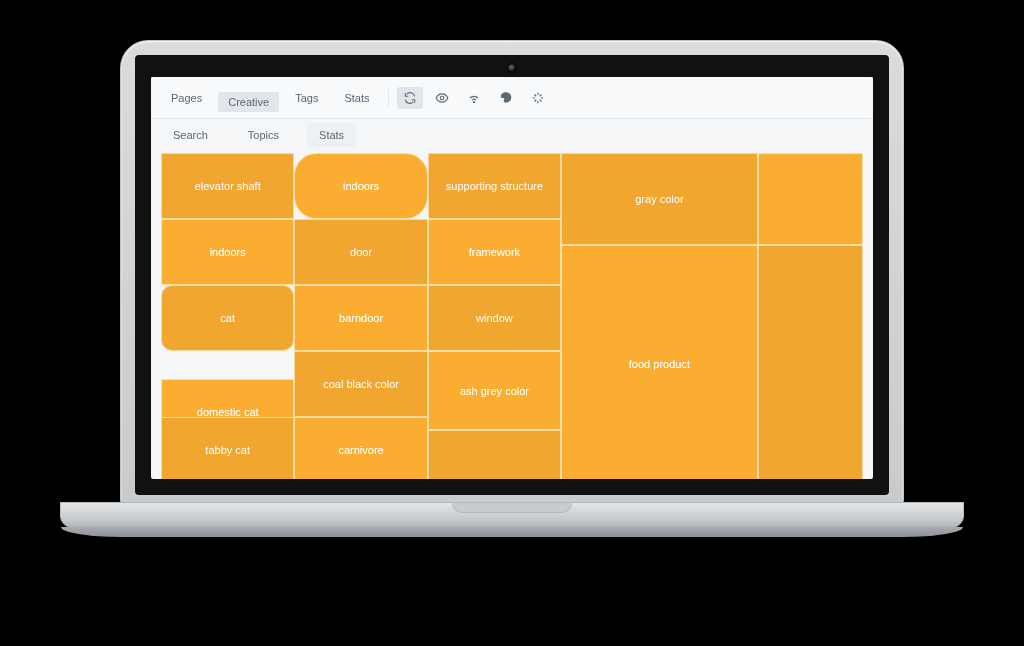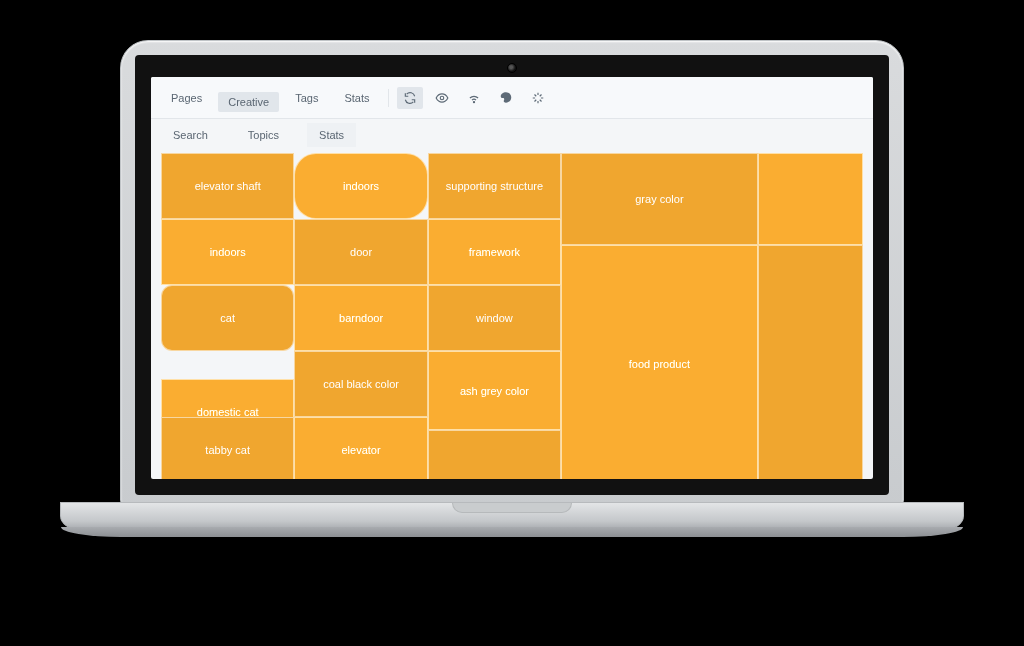--- a/index.html
+++ b/index.html
@@ -152,21 +152,21 @@
 
             <div class="cell" style="left:0%;  top:40%; width:19%; height:20%;border-radius:11px;">cat</div>
             <div class="cell dim" style="left:19%; top:40%; width:19%; height:20%;">barndoor</div>
             <div class="cell" style="left:38%; top:40%; width:19%; height:20%;">window</div>
 
             <div class="cell dim" style="left:0%;  top:60%; width:19%; height:20%;margin-top:28px;">domestic cat</div>
             <div class="cell" style="left:19%; top:60%; width:19%; height:20%;">coal black color</div>
             <div class="cell dim" style="left:38%; top:60%; width:19%; height:24%;">ash grey color</div>
 
             <div class="cell" style="left:0%;  top:80%; width:19%; height:20%;">tabby cat</div>
-            <div class="cell dim" style="left:19%; top:80%; width:19%; height:20%;">elevator</div>
+            <div class="cell dim" style="left:19%; top:80%; width:19%; height:20%;">carnivore</div>
             <div class="cell" style="left:38%; top:84%; width:19%; height:16%;"></div>
 
             <div class="cell" style="left:57%; top:0%;  width:28%; height:28%;">gray color</div>
             <div class="cell dim" style="left:85%; top:0%;  width:15%; height:28%;"></div>
 
             <div class="cell dim" style="left:57%; top:28%; width:28%; height:72%;">food product</div>
             <div class="cell" style="left:85%; top:28%; width:15%; height:72%;"></div>
           </div>
 
         </div>

